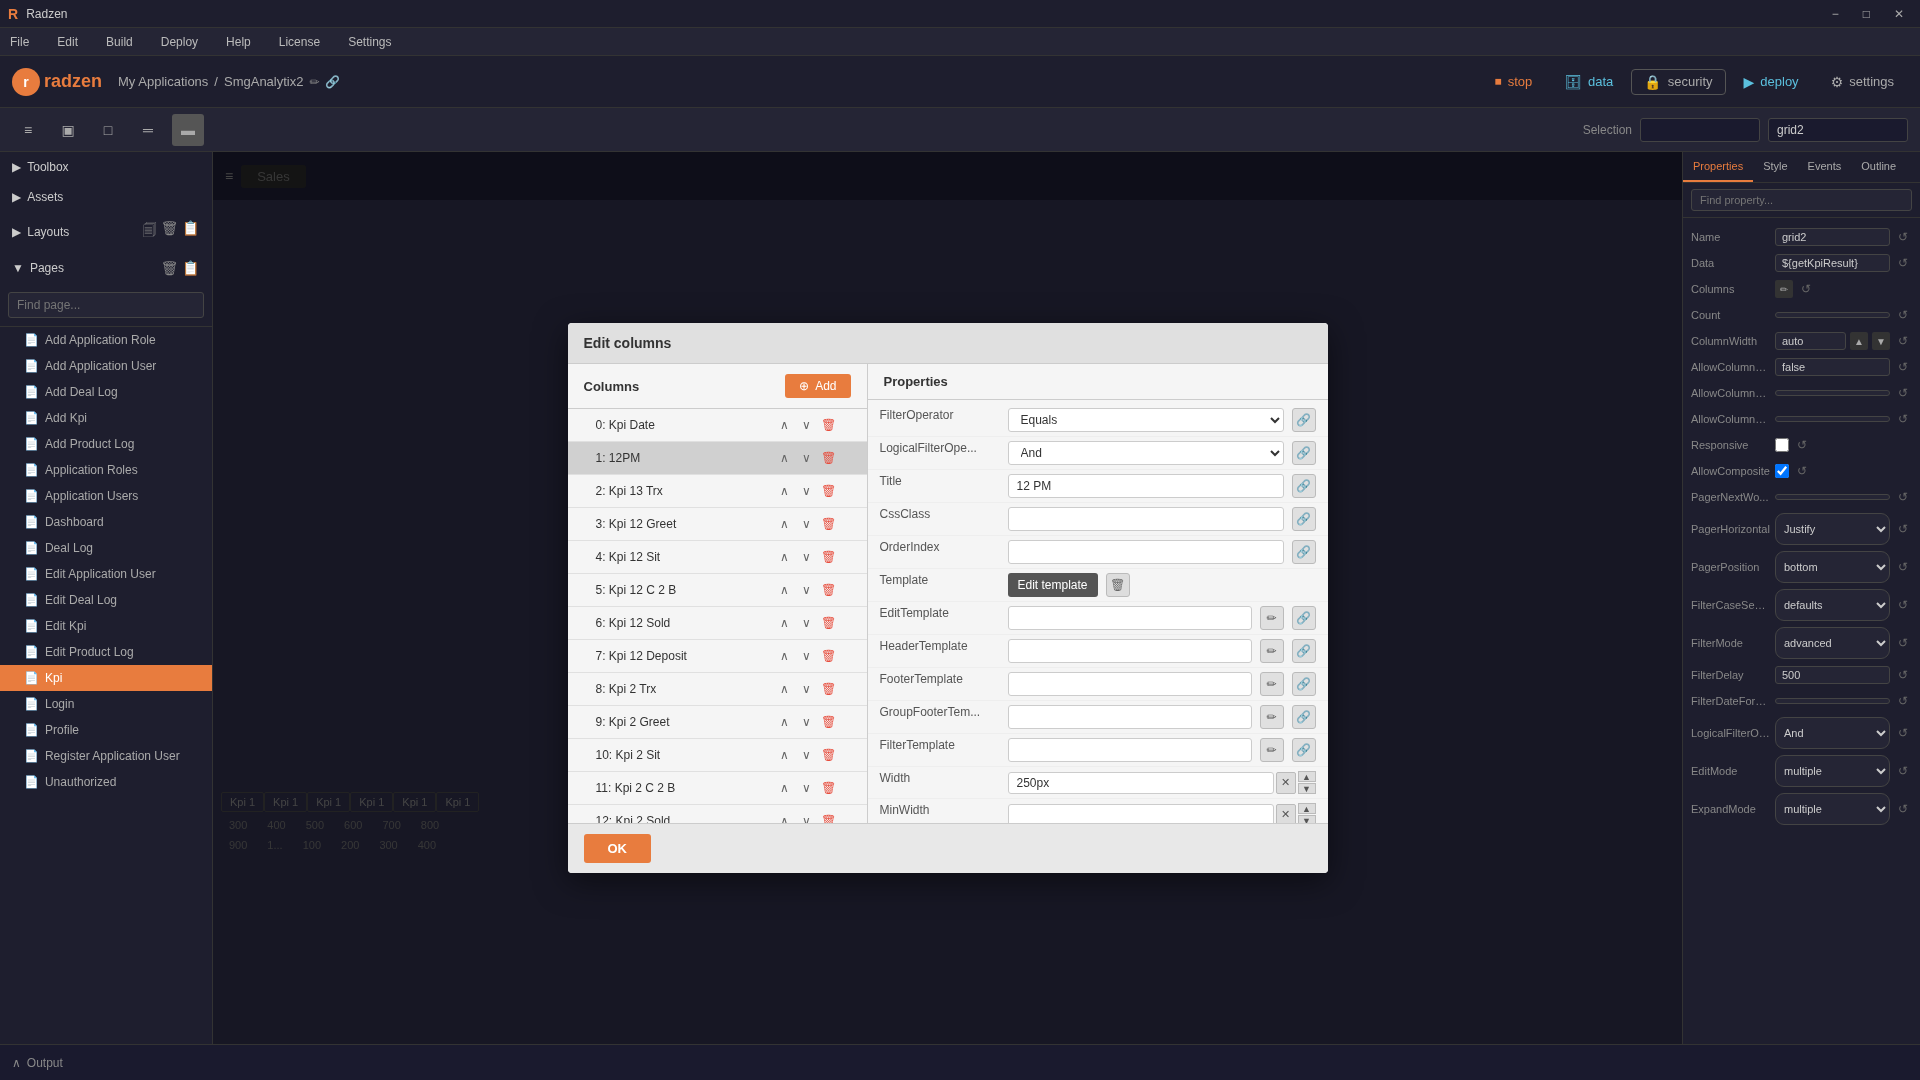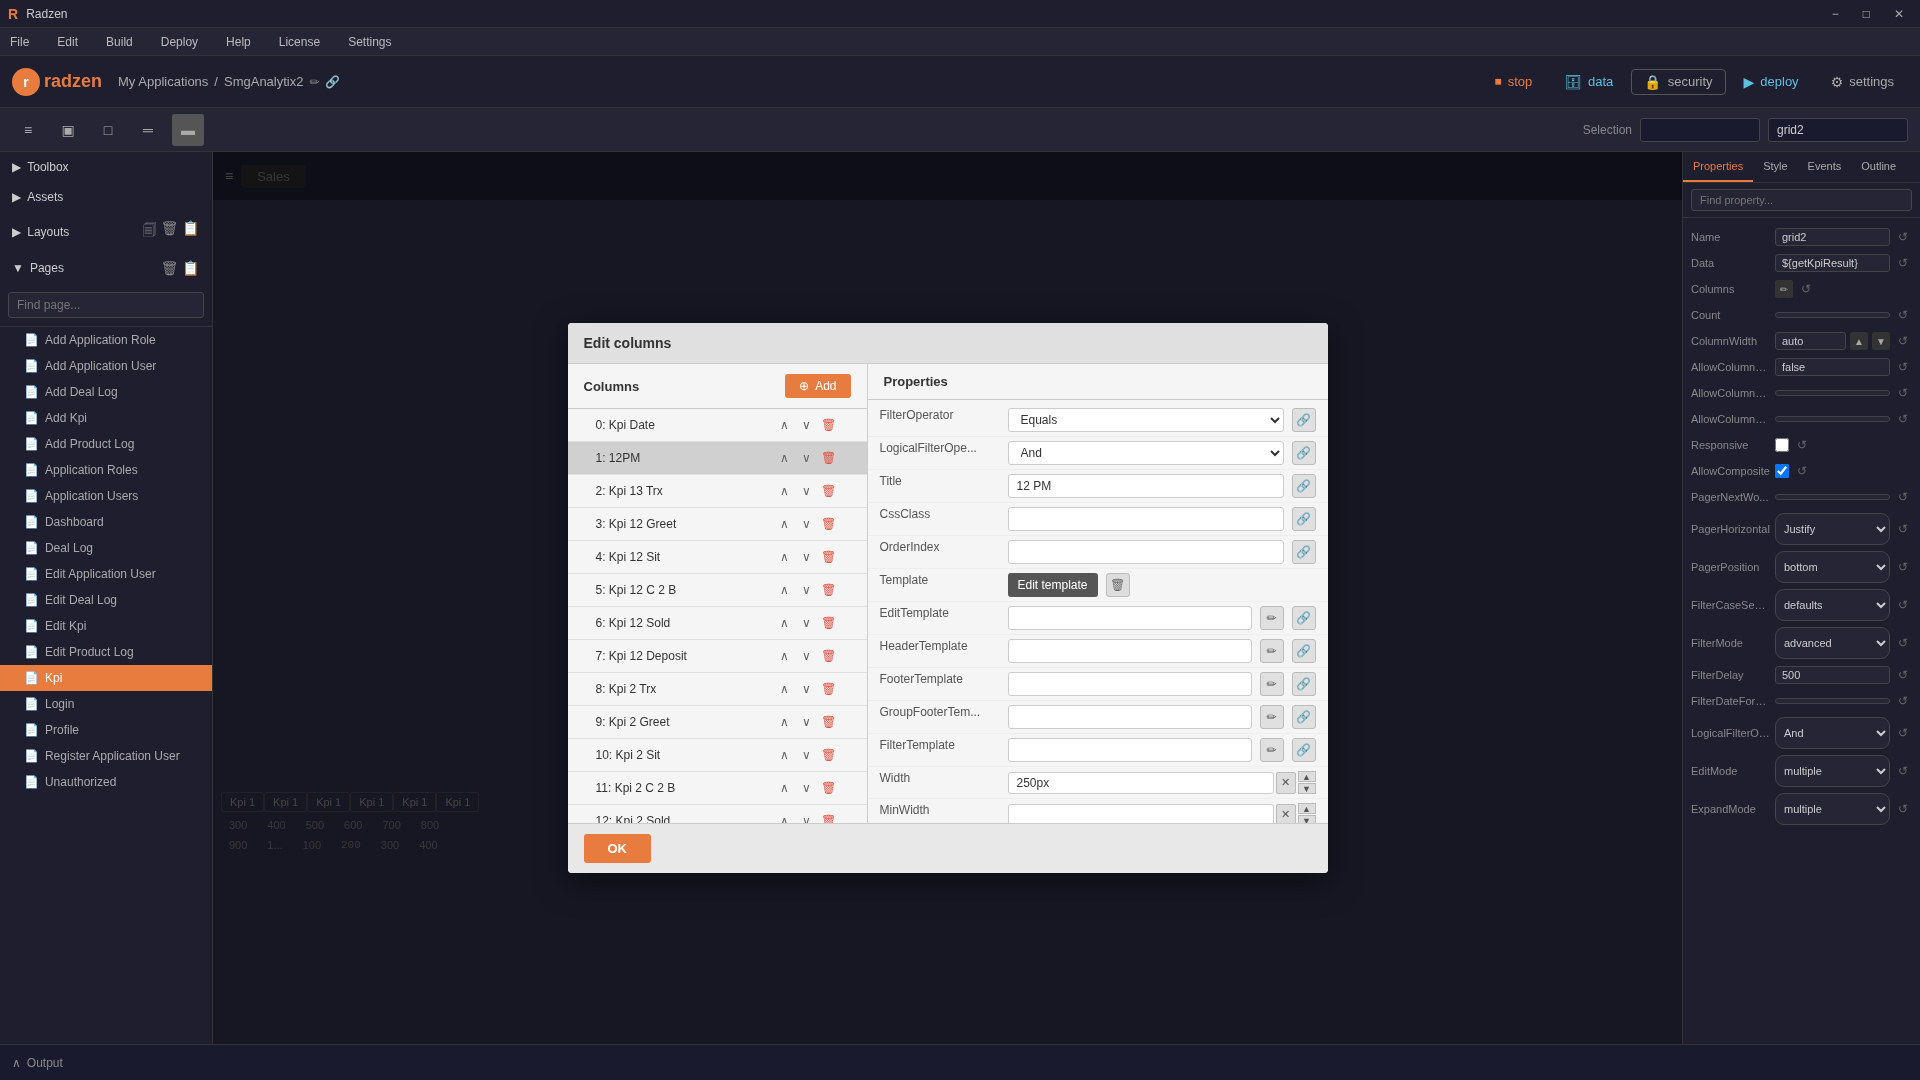--- a/index.html
+++ b/index.html
@@ -641,21 +641,21 @@
             <span style="padding:3px 8px; color:#888;">400</span>
             <span style="padding:3px 8px; color:#888;">500</span>
             <span style="padding:3px 8px; color:#888;">600</span>
             <span style="padding:3px 8px; color:#888;">700</span>
             <span style="padding:3px 8px; color:#888;">800</span>
           </div>
           <div style="display:flex; gap:4px; margin-top:2px;">
             <span style="padding:3px 8px; color:#888;">900</span>
             <span style="padding:3px 8px; color:#888;">1...</span>
             <span style="padding:3px 8px; color:#888;">100</span>
-            <span style="padding:3px 8px; color:#888;font-family:Liberation Mono, monospace;">200</span>
+            <span style="padding:3px 8px; color:#888;">200</span>
             <span style="padding:3px 8px; color:#888;">300</span>
             <span style="padding:3px 8px; color:#888;">400</span>
           </div>
         </div>
       </div>
     </div>
 
     <div class="modal-overlay">
       <div class="modal">
         <div class="modal-header">

